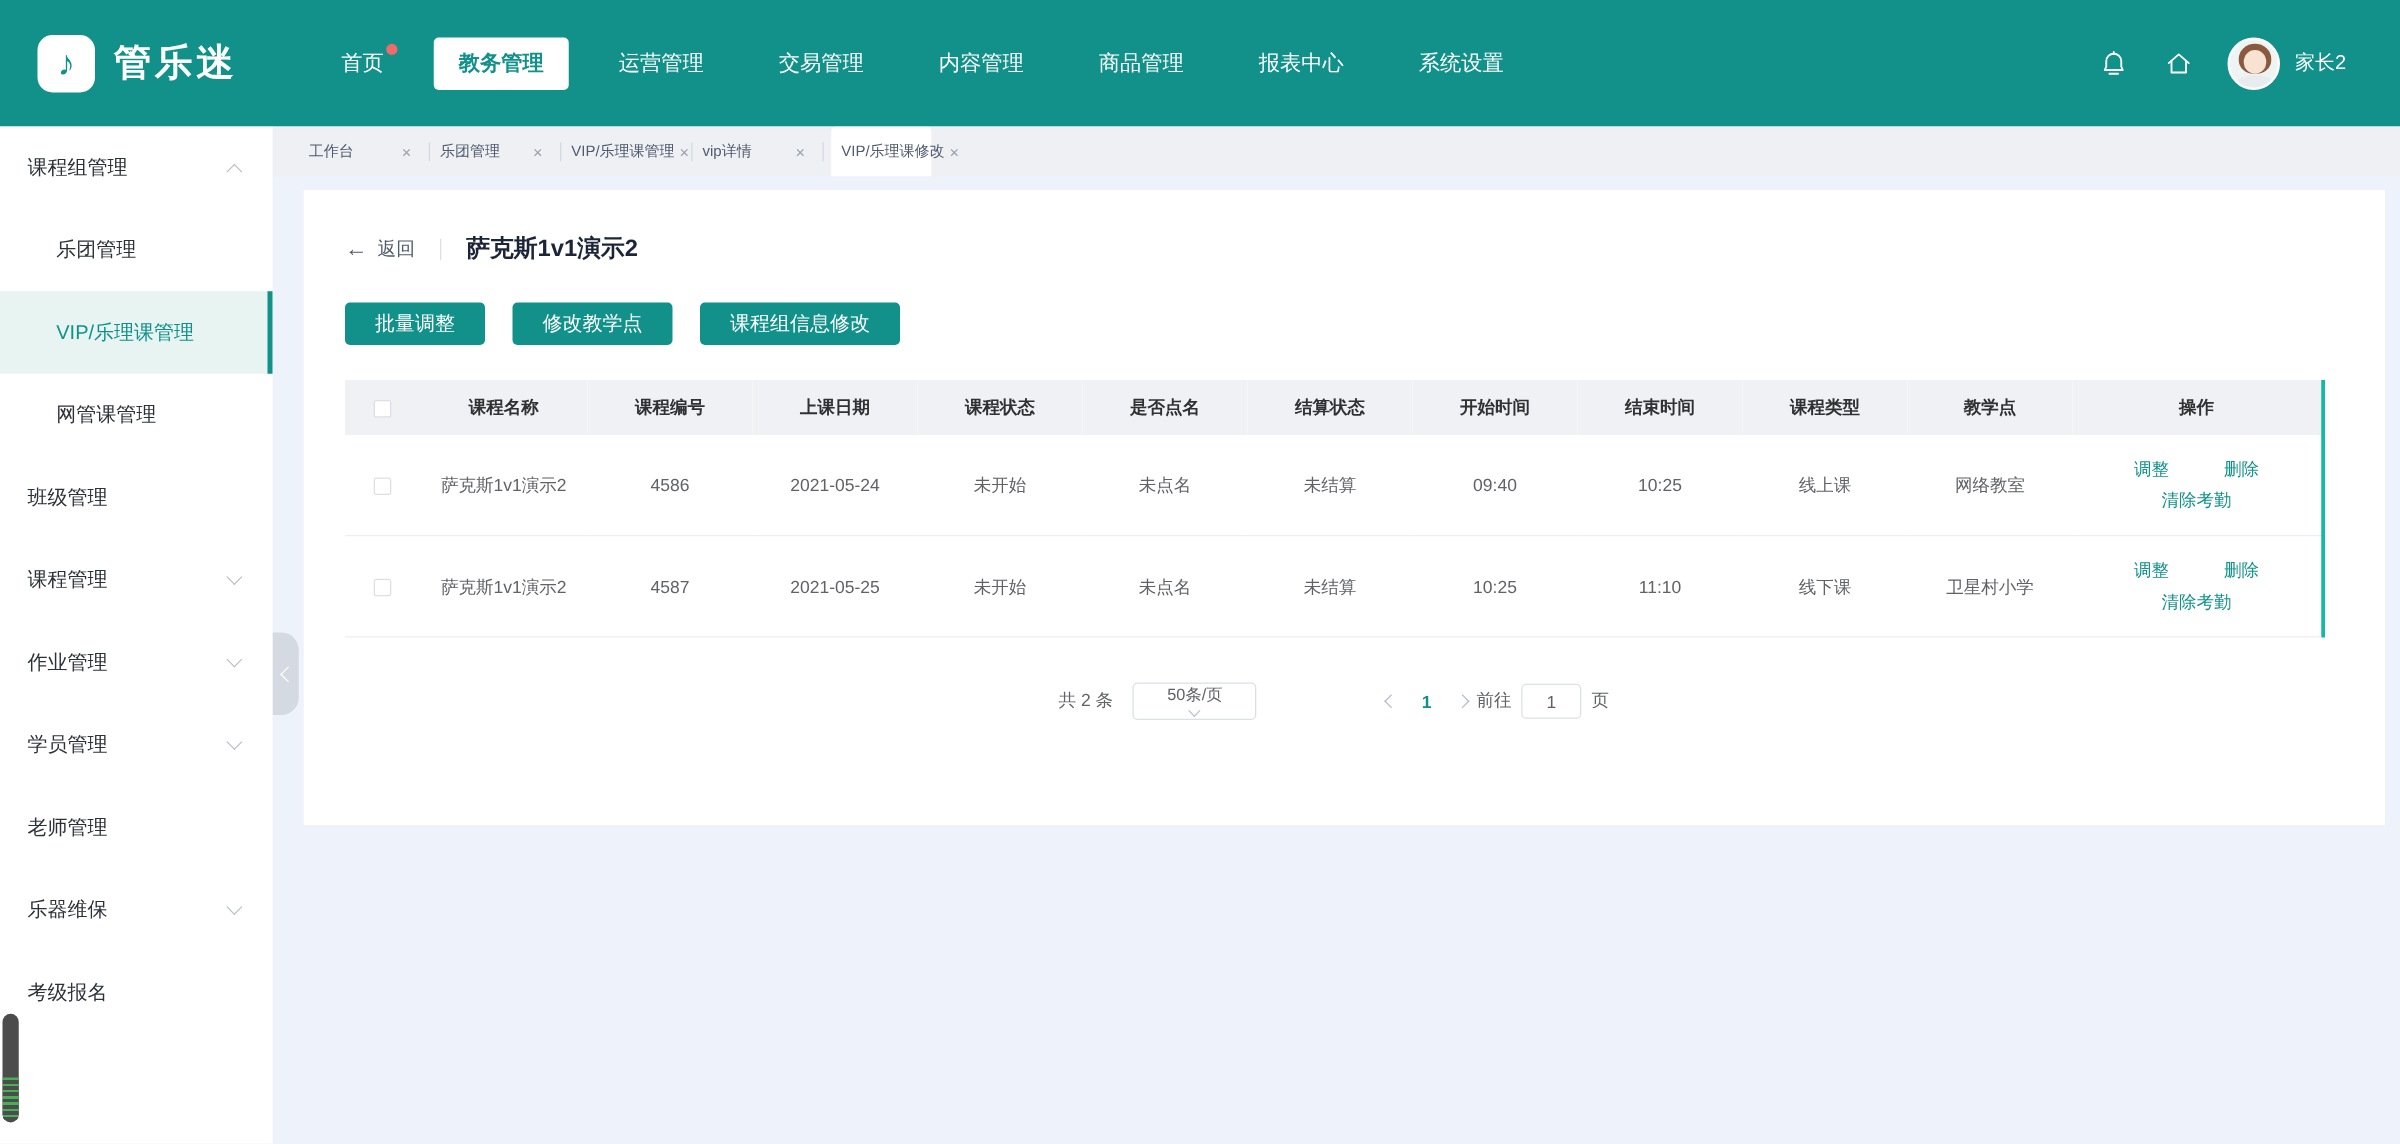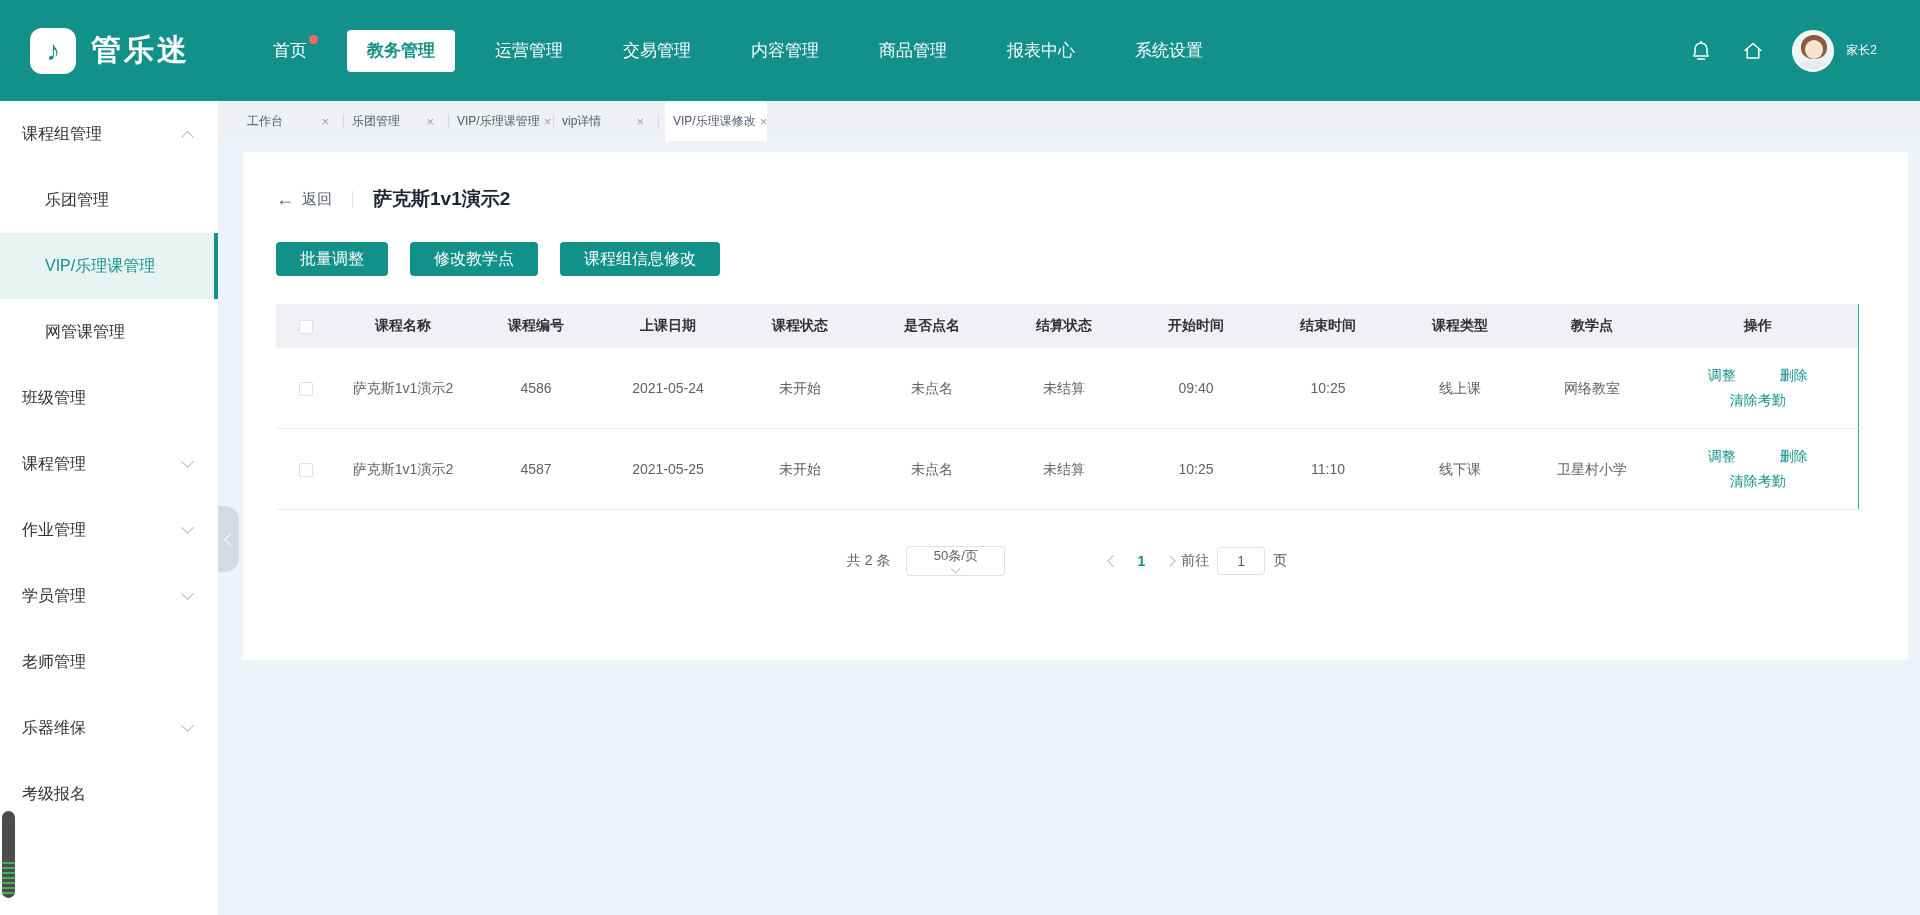--- a/index.html
+++ b/index.html
@@ -21,21 +21,21 @@
   .badge-dot { position:absolute; top:5px; right:9px; width:9px; height:9px; background:#ef6b6b; border-radius:50%; }
   .header-right { position:absolute; right:43px; top:0; height:101px; display:flex; align-items:center; gap:26px; }
   .icon-btn { width:26px; height:26px; display:flex; align-items:center; justify-content:center; cursor:pointer; }
   .icon-btn svg { width:24px; height:24px; display:block; }
   .user { display:flex; align-items:center; gap:12px; cursor:pointer; }
   .avatar { width:42px; height:42px; border-radius:50%; background:#eef4f4; border:2px solid #fdfdfd;
     position:relative; overflow:hidden; }
   .avatar .hair { position:absolute; left:7px; top:3px; width:26px; height:24px; background:#8a5a3f; border-radius:50% 50% 45% 45%; }
   .avatar .face { position:absolute; left:11px; top:8px; width:18px; height:19px; background:#f8e3d2; border-radius:50%; }
   .avatar .shirt { position:absolute; left:4px; top:28px; width:32px; height:16px; background:#e9ecef; border-radius:50% 50% 0 0; }
-  .user-name { color:#fff; font-size:12px; }
+  .user-name { color:#fff; font-size:16px; }
 
   
   .sidebar { position:absolute; left:0; top:101px; width:218px; bottom:0; background:#fff; z-index:4; }
   .side-item { height:66px; display:flex; align-items:center; justify-content:space-between;
     padding:0 26px 0 22px; font-size:16px; color:#2d3138; position:relative; cursor:pointer; }
   .side-item.sub { padding-left:45px; }
   .side-item.selected { background:#e7f4f2; color:#12918a; }
   .side-item.selected::after { content:""; position:absolute; right:0; top:0; bottom:0; width:4px; background:#12918a; }
   .chev { width:9px; height:9px; border-right:1.5px solid #b9bec7; border-bottom:1.5px solid #b9bec7; flex:none; }
   .chev.up { transform:rotate(-135deg) translate(-2px,-2px); }
@@ -43,37 +43,37 @@
   .collapse-handle { position:absolute; left:218px; top:506px; width:21px; height:66px; background:#d5d9e2;
     border-radius:0 14px 14px 0; display:flex; align-items:center; justify-content:center; cursor:pointer; z-index:3; }
   .collapse-handle .chev { border-color:#fff; transform:rotate(135deg); margin-left:4px; }
 
   
   .tabbar { position:absolute; left:218px; top:101px; right:0; height:40px; background:#eef0f4;
     display:flex; align-items:stretch; padding-left:27px; }
   .tab { width:92px; display:flex; align-items:center; justify-content:space-between;
     padding:0 8px 0 2px; font-size:12px; color:#515a6e; cursor:pointer; white-space:nowrap; }
   .tab .t-close { color:#98a0ad; font-size:13px; cursor:pointer; padding-left:4px; }
-  .tab.active { background:#fff; border-radius:4px 4px 0 0; width:102px; padding:0 8px; }
+  .tab.active { background:#fff; border-radius:4px 4px 0 0; width:80px; padding:0 8px; }
   .tab-sep { width:1px; height:15px; background:#d4d8e0; align-self:center; margin:0 6px; }
 
   
   .main { position:absolute; left:218px; top:141px; right:0; bottom:0; }
   .card { position:absolute; left:25px; top:11px; width:1665px; height:508px; background:#fff; }
   .back-row { display:flex; align-items:center; margin:34px 0 0 33px; height:26px; }
   .back-btn { display:flex; align-items:center; gap:8px; color:#515a6e; font-size:15px; cursor:pointer; }
   .back-arrow { font-size:18px; line-height:1; }
   .v-divider { width:1px; height:17px; background:#dcdfe6; margin:0 20px; }
   .page-title { font-size:19px; font-weight:bold; color:#1c2438; }
   .btn-row { display:flex; gap:22px; margin:30px 0 0 33px; }
   .btn { height:34px; background:#12918a; color:#fff; border:none; border-radius:4px;
     font-size:16px; padding:0 24px; cursor:pointer; font-family:inherit; }
 
   .table-wrap { margin:28px 0 0 33px; width:1582px; }
-  table { width:1582px; border-collapse:collapse; table-layout:fixed; border-right:1px solid #14b8a6; }
+  table { width:1582px; border-collapse:collapse; table-layout:fixed; border-right:3px solid #14b8a6; }
   thead tr { background:#eff1f4; height:44px; }
   th { font-size:14px; color:#303133; font-weight:bold; text-align:center; }
   td { font-size:14px; color:#606266; text-align:center; padding:15px 4px; line-height:25px;
     border-bottom:1px solid #ebeef5; }
   .checkbox { display:inline-block; width:14px; height:14px; background:#fff;
     border:1px solid #dcdfe6; border-radius:2px; vertical-align:middle; cursor:pointer; }
   .link { color:#12918a; margin:0 20px; cursor:pointer; text-decoration:none; white-space:nowrap; }
 
   .pagination { margin:36px 0 0 33px; width:1582px; display:flex; align-items:center;
     justify-content:center; font-size:14px; color:#606266; }

